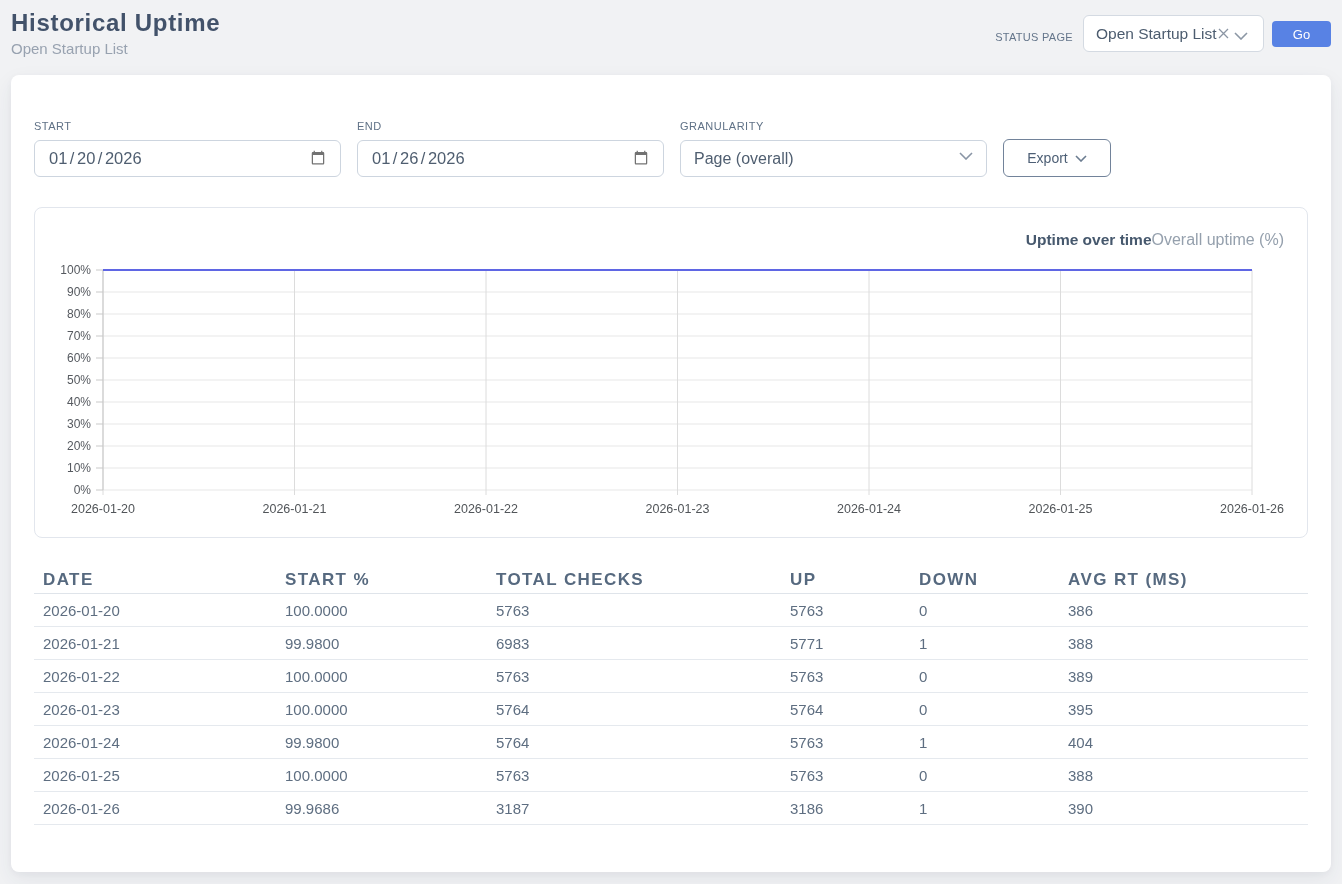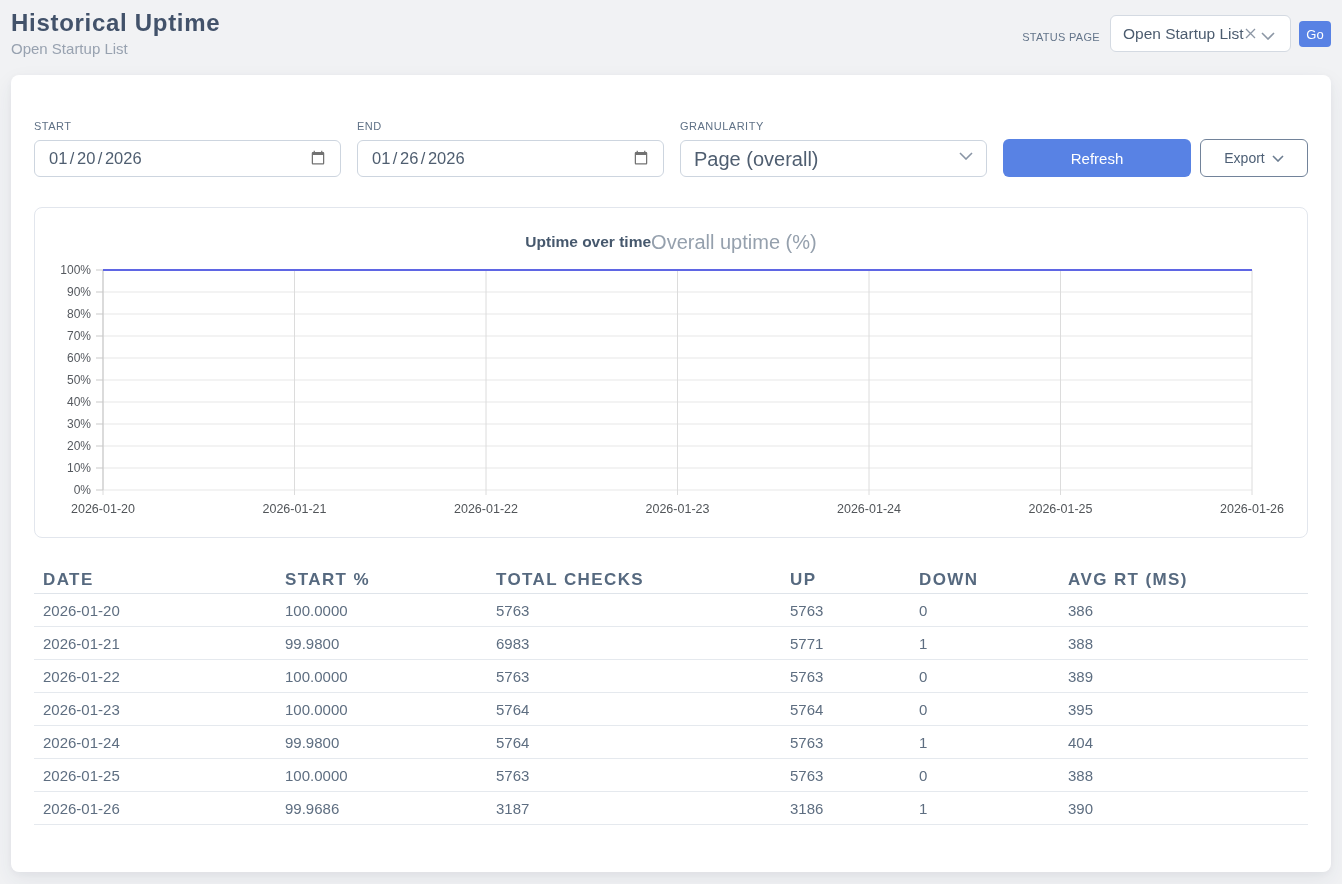--- a/index.html
+++ b/index.html
@@ -14,21 +14,21 @@
 .topbar { display:flex; justify-content:space-between; align-items:flex-start; }
 h1 { font-size:24px; font-weight:700; color:#42526a; letter-spacing:0.7px; line-height:30px; }
 .subtitle { font-size:15px; color:#98a2b0; margin-top:1px; line-height:20px; }
 .topright { display:flex; align-items:center; margin-top:7px; }
 .sp-label { font-size:11px; color:#64758a; letter-spacing:0.3px; font-weight:400; margin-right:10px; position:relative; top:3px; }
 .sp-select { position:relative; width:181px; height:37px; background:#fff; border:1px solid #d4dae2; border-radius:6px;
   display:flex; align-items:center; padding:0 0 0 12px; margin-right:8px; }
 .sp-select .txt { font-size:15.5px; color:#4c5c6f; white-space:nowrap; }
 .sp-select .x { margin-left:1px; flex-shrink:0; }
 .sp-select .chev { position:absolute; right:15px; top:16px; }
-.go-btn { width:32px; height:26px; background:#5882e4; border-radius:4px; color:#fff; font-size:13px;
+.go-btn { width:59px; height:26px; background:#5882e4; border-radius:4px; color:#fff; font-size:13px;
   display:flex; align-items:center; justify-content:center; padding-top:2px; }
 
 .card { background:#fff; border-radius:8px; padding:23px;
   box-shadow:0 8px 22px rgba(40,55,80,.07), 0 2px 6px rgba(40,55,80,.04); height:797px; margin-top:15.5px; }
 
 .row1 { display:flex; align-items:center; height:25px; }
 .qr-label { font-size:14.5px; color:#8d99a8; margin-right:12px; }
 .seg { display:flex; border:1px solid #72839a; border-radius:6px; height:25px; overflow:hidden; background:#fff; }
 .seg button { font-family:inherit; background:#fff; border:none; border-left:1px solid #72839a;
   color:#5a7089; font-size:12.5px; padding:0; text-align:center; }
@@ -41,34 +41,34 @@
 .field label { display:block; font-size:11px; color:#5f7186; letter-spacing:0.5px; margin-bottom:8.5px; }
 .field input[type=date] {
   width:100%; height:37px; border:1px solid #cdd5df; border-radius:6px; background:#fff;
   font-family:inherit; font-size:16.5px; color:#4f5e70; padding:0 12px 0 13px;
 }
 input[type=date]::-webkit-datetime-edit-text { padding:0 1.5px; }
 input[type=date]::-webkit-calendar-picker-indicator { opacity:0.55; }
 .selwrap { position:relative; }
 .selwrap select {
   -webkit-appearance:none; appearance:none; width:100%; height:37px; border:1px solid #cdd5df;
-  border-radius:6px; background:#fff; font-family:inherit; font-size:20px; color:#4f5e70; padding:0 30px 0 13px;
+  border-radius:6px; background:#fff; font-family:inherit; font-size:16px; color:#4f5e70; padding:0 30px 0 13px;
 }
 .selwrap .chev { position:absolute; right:14px; top:13px; pointer-events:none; }
 .btncol { display:flex; align-items:flex-end; }
 .refresh { width:188px; height:38px; background:#5882e4; border:none; border-radius:6px; color:#fff;
   font-family:inherit; font-size:15px; margin-right:9px; }
 .export { width:108px; height:38px; background:#fff; border:1px solid #72839a; border-radius:6px;
   color:#4d5f75; font-family:inherit; font-size:14px; display:flex; align-items:center; justify-content:center; }
 .export svg { margin-left:7px; }
 
 .chart-card { position:relative; margin-top:29.5px; border:1px solid #e2e6ed; border-radius:8px; height:331px; }
-.chart-head { position:absolute; top:23px; left:23px; right:23px; display:flex; justify-content:center; align-items:center; }
+.chart-head { position:absolute; top:23px; left:23px; right:23px; display:flex; justify-content:flex-end; align-items:center; }
 .chart-title { font-size:15.5px; font-weight:700; color:#46586d; }
-.chart-sub { font-size:20px; color:#95a0ad; }
+.chart-sub { font-size:16px; color:#95a0ad; }
 .chart-card svg.plot { position:absolute; left:0; top:0; }
 
 table { border-collapse:collapse; margin-top:24px; width:1274px; table-layout:fixed; }
 th { font-size:17px; color:#56697f; letter-spacing:1.4px; font-weight:700; text-align:left;
   padding:5px 0 0 9px; height:32px; vertical-align:middle; border-bottom:1px solid #dfe4ea; }
 td { font-size:15px; color:#5e6e81; padding:0 0 0 9px; height:33px; vertical-align:middle;
   border-bottom:1px solid #e5e9ee; }
 </style>
 </head>
 <body>
@@ -105,21 +105,20 @@
         <input type="date" value="2026-01-26" style="">
       </div>
       <div class="field selwrap">
         <label>GRANULARITY</label>
         <select><option>Page (overall)</option></select>
         <svg class="chev" width="14" height="8" viewBox="0 0 14 8" style="top:32.5px;">
             <path d="M1 1 L7 7 L13 1" fill="none" stroke="#8995a5" stroke-width="1.6"></path>
           </svg>
       </div>
       <div class="btncol">
-        <button class="refresh">Refresh</button>
         <div class="export">Export
           <svg width="12" height="7" viewBox="0 0 12 7">
               <path d="M1 1 L6 6 L11 1" fill="none" stroke="#6b7c90" stroke-width="1.6"></path>
             </svg>
         </div>
       </div>
     </div>
 
     <div class="chart-card">
       <div class="chart-head">

